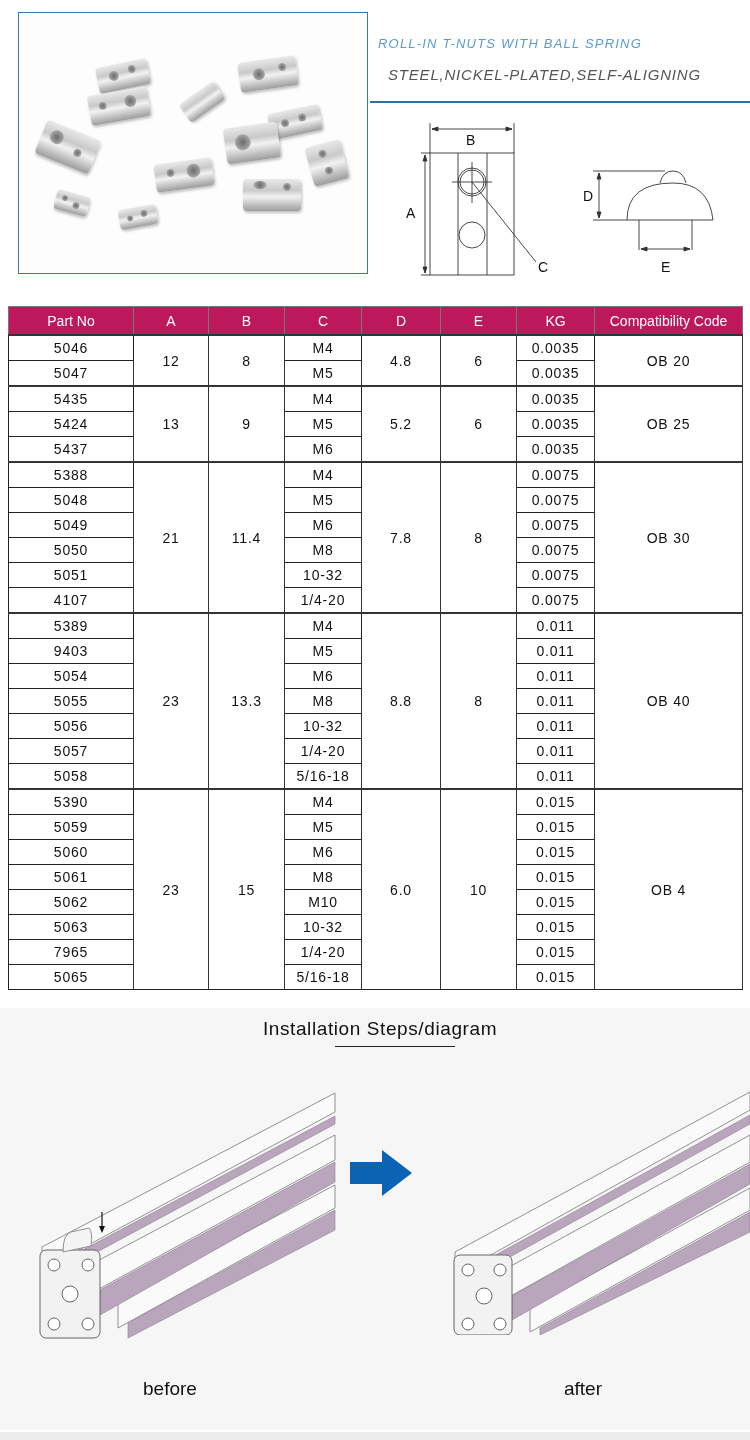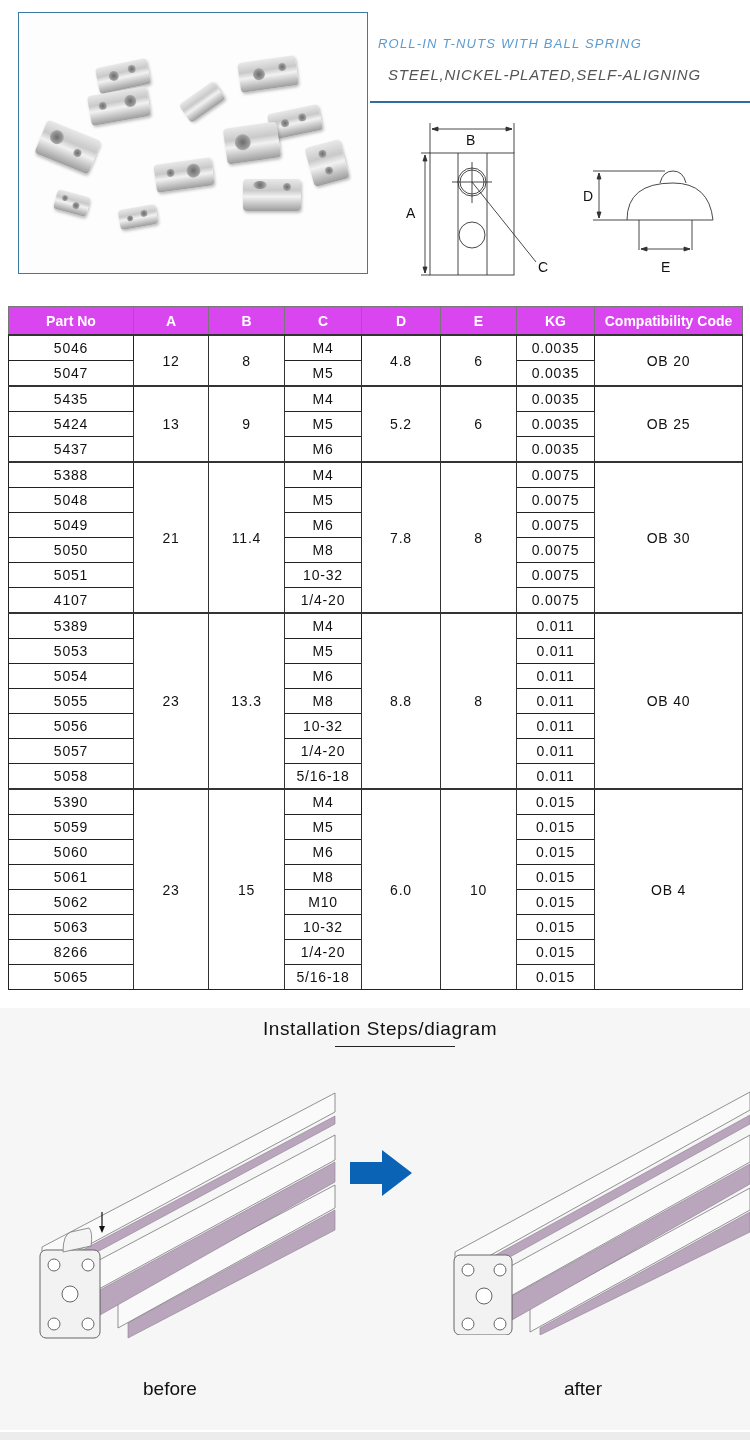--- a/index.html
+++ b/index.html
@@ -13,21 +13,21 @@
 
   
   #title { left:378px; top:36px; font-style:italic; font-size:13px; letter-spacing:1.2px; color:#5b9bd0; white-space:nowrap; }
   #subtitle { left:388px; top:66px; font-style:italic; font-size:15px; letter-spacing:0.8px; color:#555; white-space:nowrap; }
   #title-rule { left:370px; top:101px; width:380px; height:2px; background:#2e6fa3; }
 
   #drawing { left:395px; top:115px; width:355px; height:170px; }
 
   
   #spec-table { left:8px; top:306px; border-collapse:collapse; table-layout:fixed; }
-  #spec-table th { background:#d946ef; color:#fff; font-weight:bold; font-size:14px; height:27px; border:1px solid #777; padding:0; text-align:center; }
+  #spec-table th { background:#be185d; color:#fff; font-weight:normal; font-size:14px; height:27px; border:1px solid #777; padding:0; text-align:center; }
   #spec-table td { font-size:14px; height:24px; border:1px solid #222; padding:0; text-align:center; letter-spacing:0.8px; background:#fff; }
   #spec-table td.grp { border-left:1.5px solid #333; border-right:1.5px solid #333; }
   #spec-table tr.gstart td { border-top:2px solid #333; }
 
   
   #install { left:0; top:1008px; width:750px; height:422px; background:#f6f6f6; }
   #install-title { left:0; top:1018px; width:760px; text-align:center; font-size:19px; letter-spacing:0.6px; color:#111; }
   #install-underline { left:335px; top:1046px; width:120px; height:1px; background:#222; }
   .caption { font-size:19px; color:#111; }
   #bottom-strip { left:0; top:1432px; width:750px; height:8px; background:#ececec; }
@@ -225,21 +225,21 @@
         <td>5389</td>
         <td rowspan="7" class="grp">23</td>
         <td rowspan="7" class="grp">13.3</td>
         <td>M4</td>
         <td rowspan="7" class="grp">8.8</td>
         <td rowspan="7" class="grp">8</td>
         <td>0.011</td>
         <td rowspan="7" class="grp">OB 40</td>
       </tr>
       <tr>
-        <td>5053</td>
+        <td>9403</td>
         <td>M5</td>
         <td>0.011</td>
       </tr>
       <tr>
         <td>5054</td>
         <td>M6</td>
         <td>0.011</td>
       </tr>
       <tr>
         <td>5055</td>
@@ -290,21 +290,21 @@
         <td>5062</td>
         <td>M10</td>
         <td>0.015</td>
       </tr>
       <tr>
         <td>5063</td>
         <td>10-32</td>
         <td>0.015</td>
       </tr>
       <tr>
-        <td>8266</td>
+        <td>7965</td>
         <td>1/4-20</td>
         <td>0.015</td>
       </tr>
       <tr>
         <td>5065</td>
         <td>5/16-18</td>
         <td>0.015</td>
       </tr>
     </tbody>
 </table>

